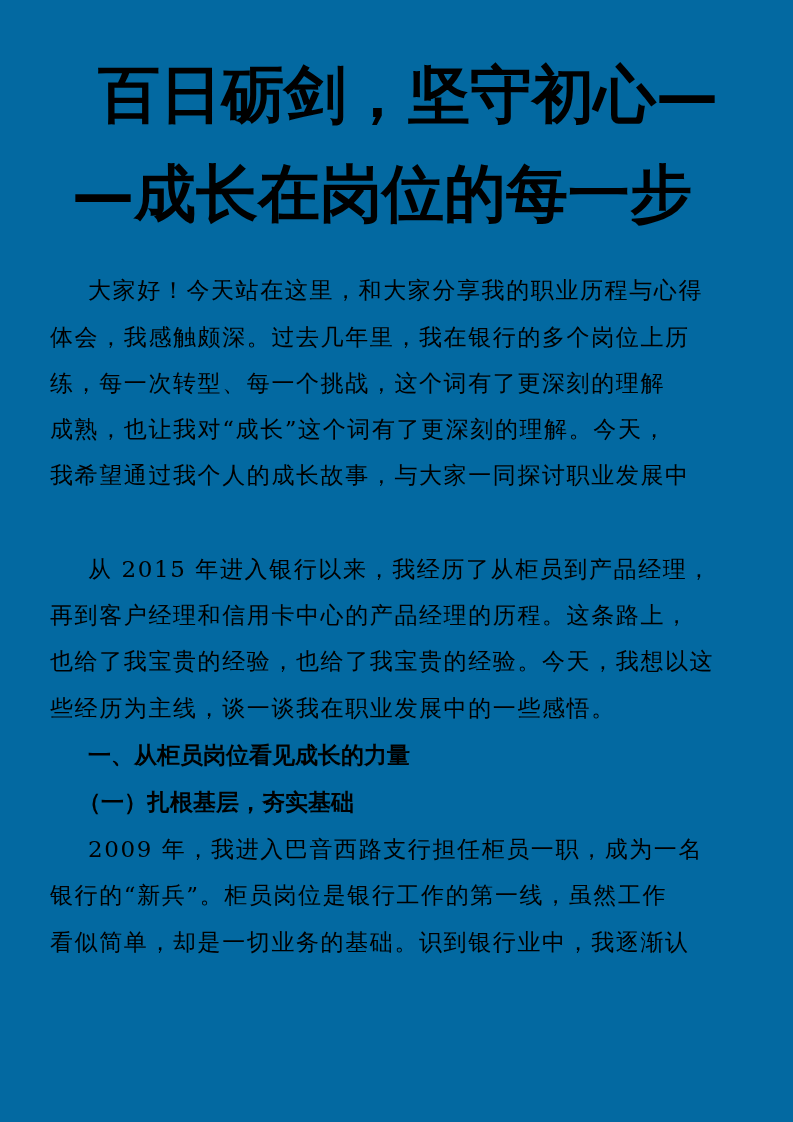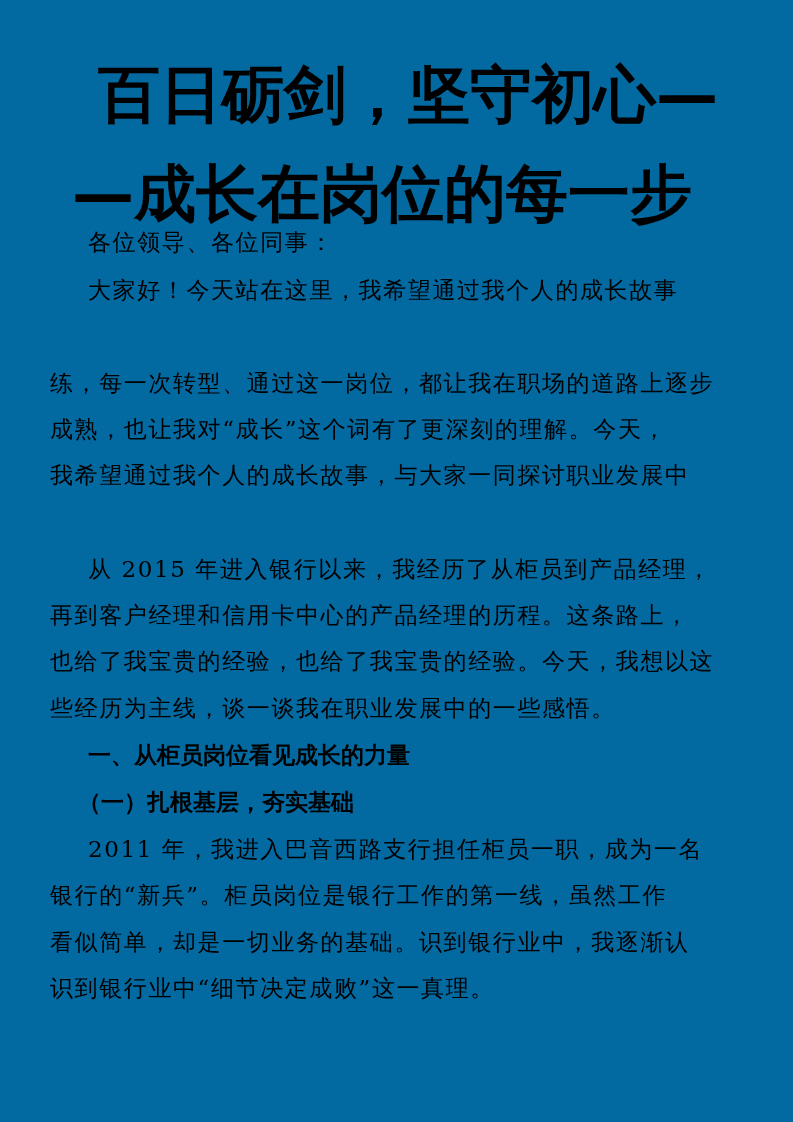--- a/index.html
+++ b/index.html
@@ -27,33 +27,32 @@
     line-height: 30px; white-space: nowrap;
   }
 </style>
 </head>
 <body>
 
 <div class="page">
   <div class="title t1">百日砺剑，坚守初心—</div>
   <div class="title t2">—成长在岗位的每一步</div>
 
-  <div class="line indent" style="top:227px">各位领导、各位同事：</div>
 
-  <div class="line indent" style="top:275px">大家好！今天站在这里，我希望通过我个人的成长故事</div>
-  <div class="line" style="top:368px">练，每一次转型、通过这一岗位，都让我在职场的道路上逐步</div>
+  <div class="line indent" style="top:275px">大家好！今天站在这里，和大家分享我的职业历程与心得</div>
+  <div class="line" style="top:322px">体会，我感触颇深。过去几年里，我在银行的多个岗位上历</div>
+  <div class="line" style="top:368px">练，每一次转型、每一个挑战，这个词有了更深刻的理解</div>
   <div class="line" style="top:414px">成熟，也让我对“成长”这个词有了更深刻的理解。今天，</div>
   <div class="line" style="top:460px">我希望通过我个人的成长故事，与大家一同探讨职业发展中</div>
 
   <div class="line indent" style="top:554px">从 2015 年进入银行以来，我经历了从柜员到产品经理，</div>
   <div class="line" style="top:600px">再到客户经理和信用卡中心的产品经理的历程。这条路上，</div>
   <div class="line" style="top:646px">也给了我宝贵的经验，也给了我宝贵的经验。今天，我想以这</div>
   <div class="line" style="top:693px">些经历为主线，谈一谈我在职业发展中的一些感悟。</div>
 
   <div class="heading" style="top:740px">一、从柜员岗位看见成长的力量</div>
   <div class="heading" style="top:787px; left:78px">（一）扎根基层，夯实基础</div>
 
-  <div class="line indent" style="top:834px">2011 年，我进入巴音西路支行担任柜员一职，成为一名</div>
+  <div class="line indent" style="top:834px">2009 年，我进入巴音西路支行担任柜员一职，成为一名</div>
   <div class="line" style="top:880px">银行的“新兵”。柜员岗位是银行工作的第一线，虽然工作</div>
   <div class="line" style="top:927px">看似简单，却是一切业务的基础。识到银行业中，我逐渐认</div>
-  <div class="line" style="top:973px">识到银行业中“细节决定成败”这一真理。</div>
 
 </div>
 
 </body></html>

